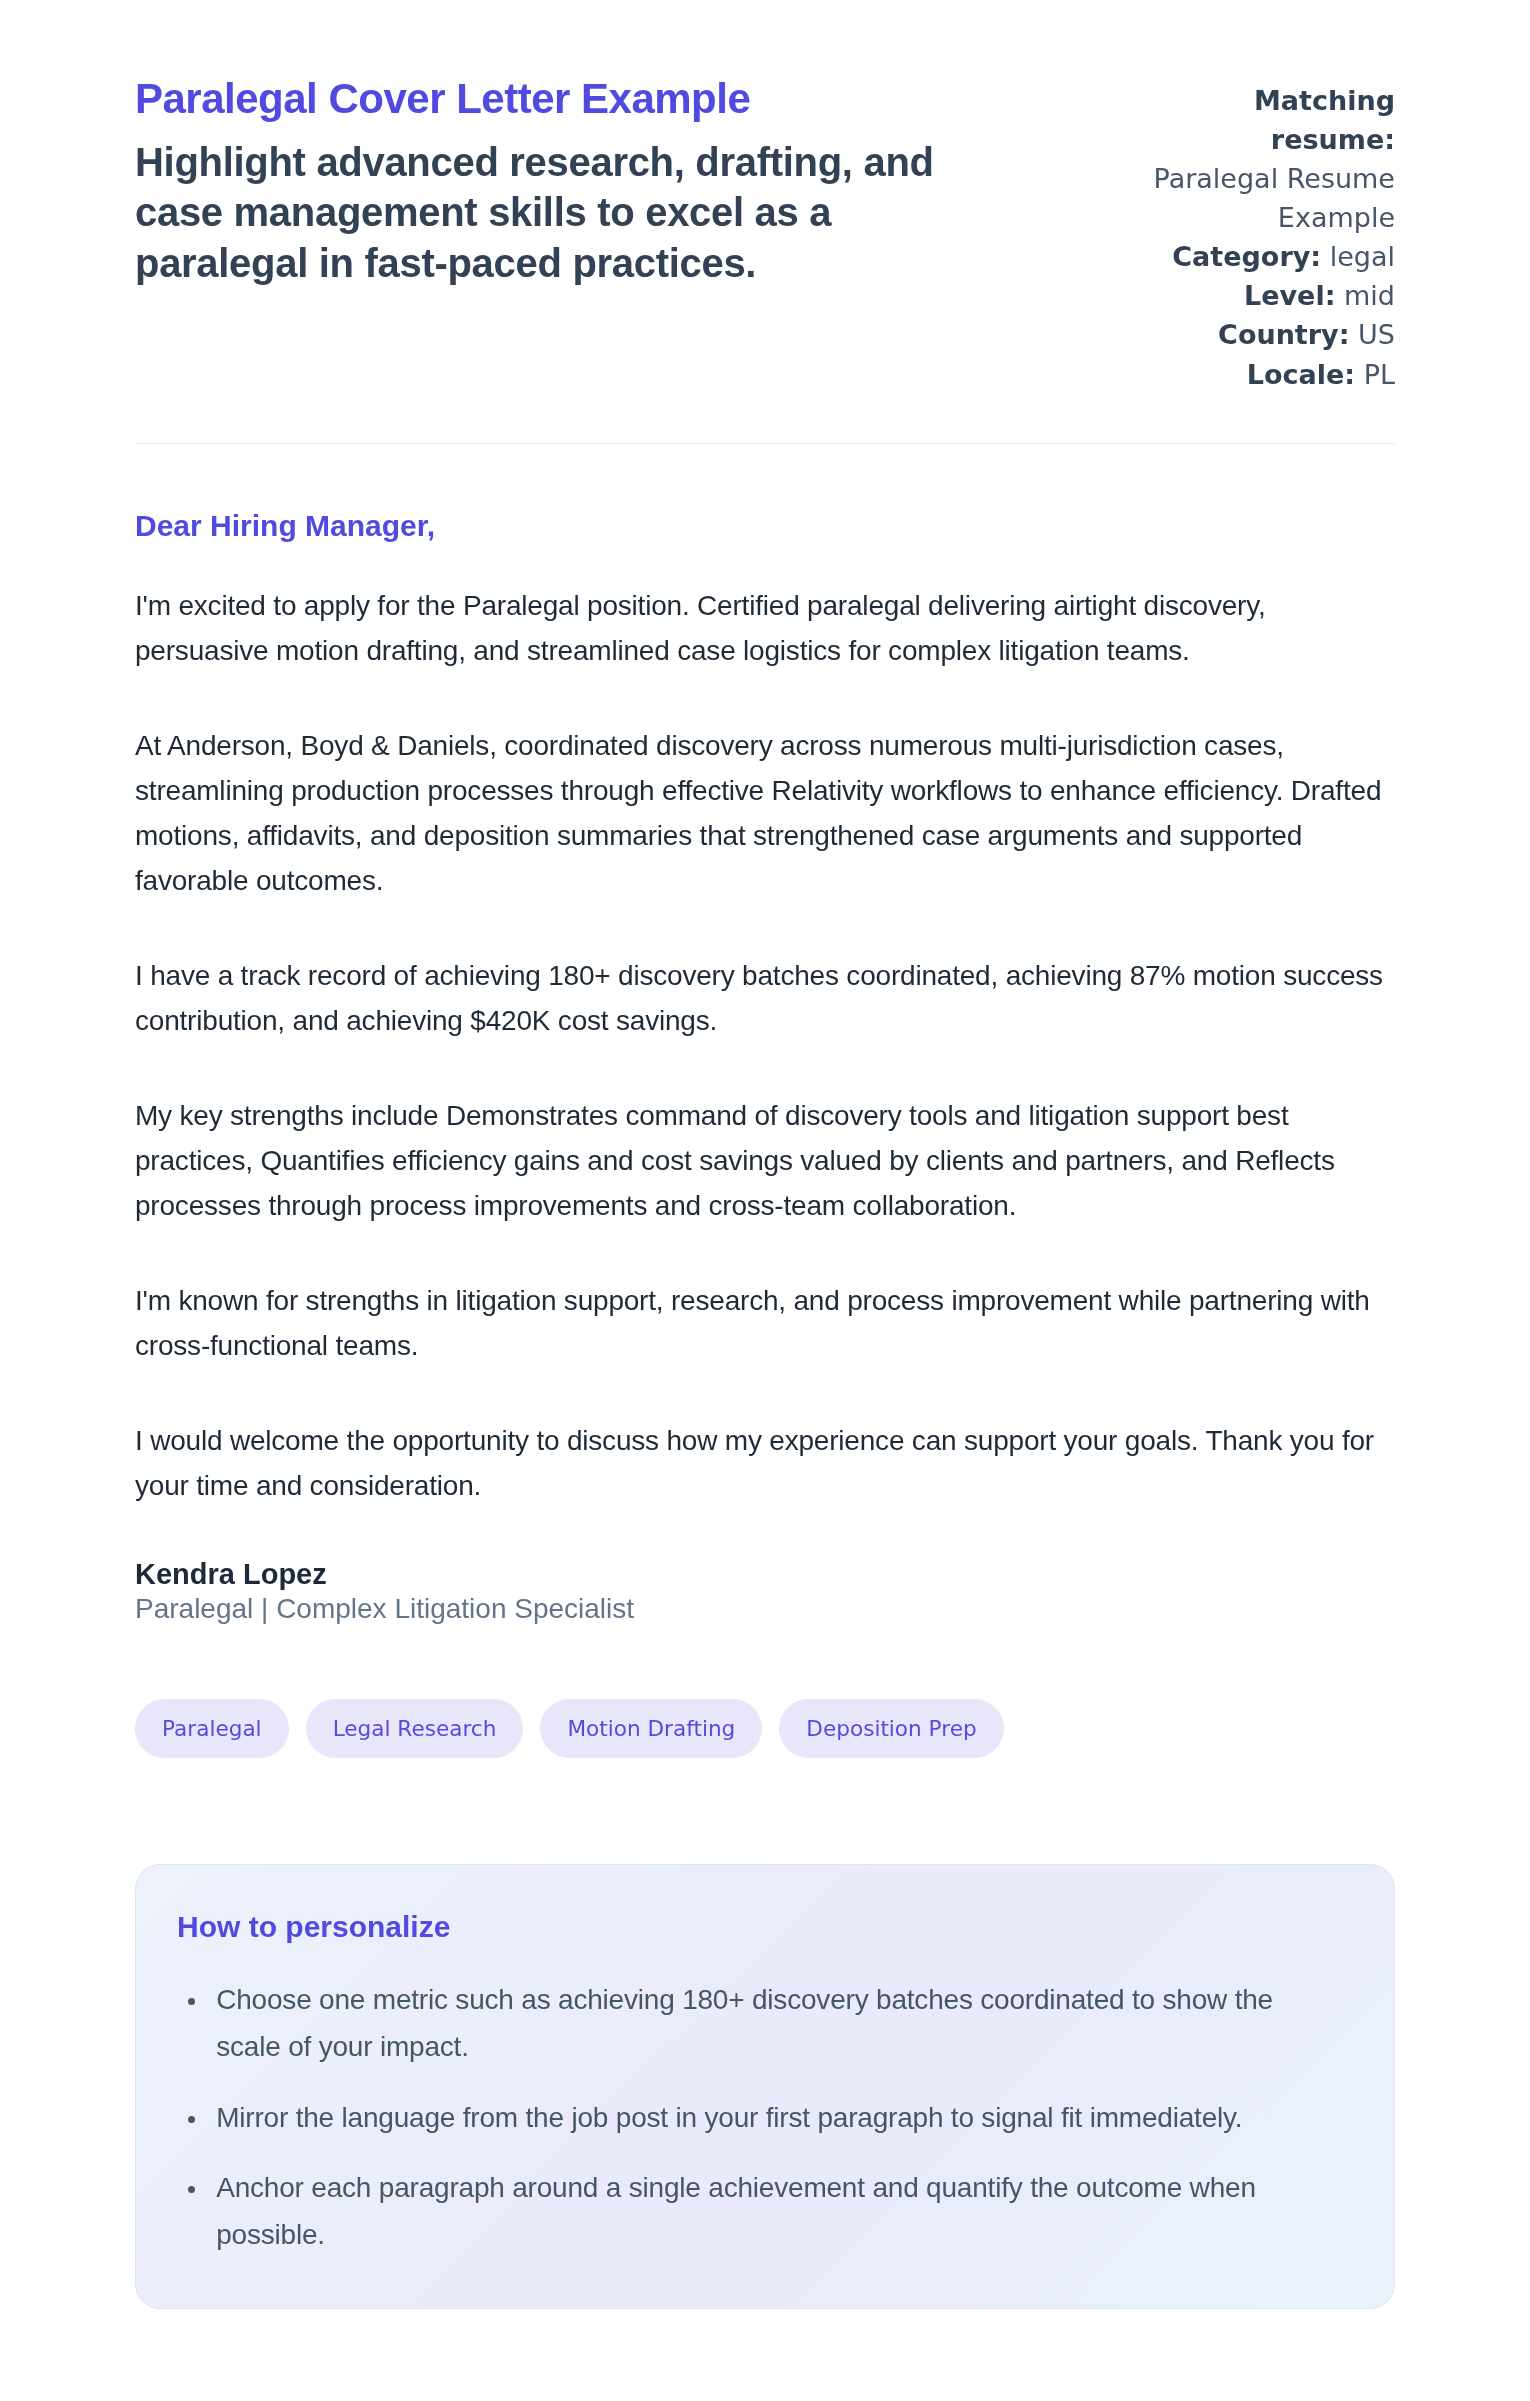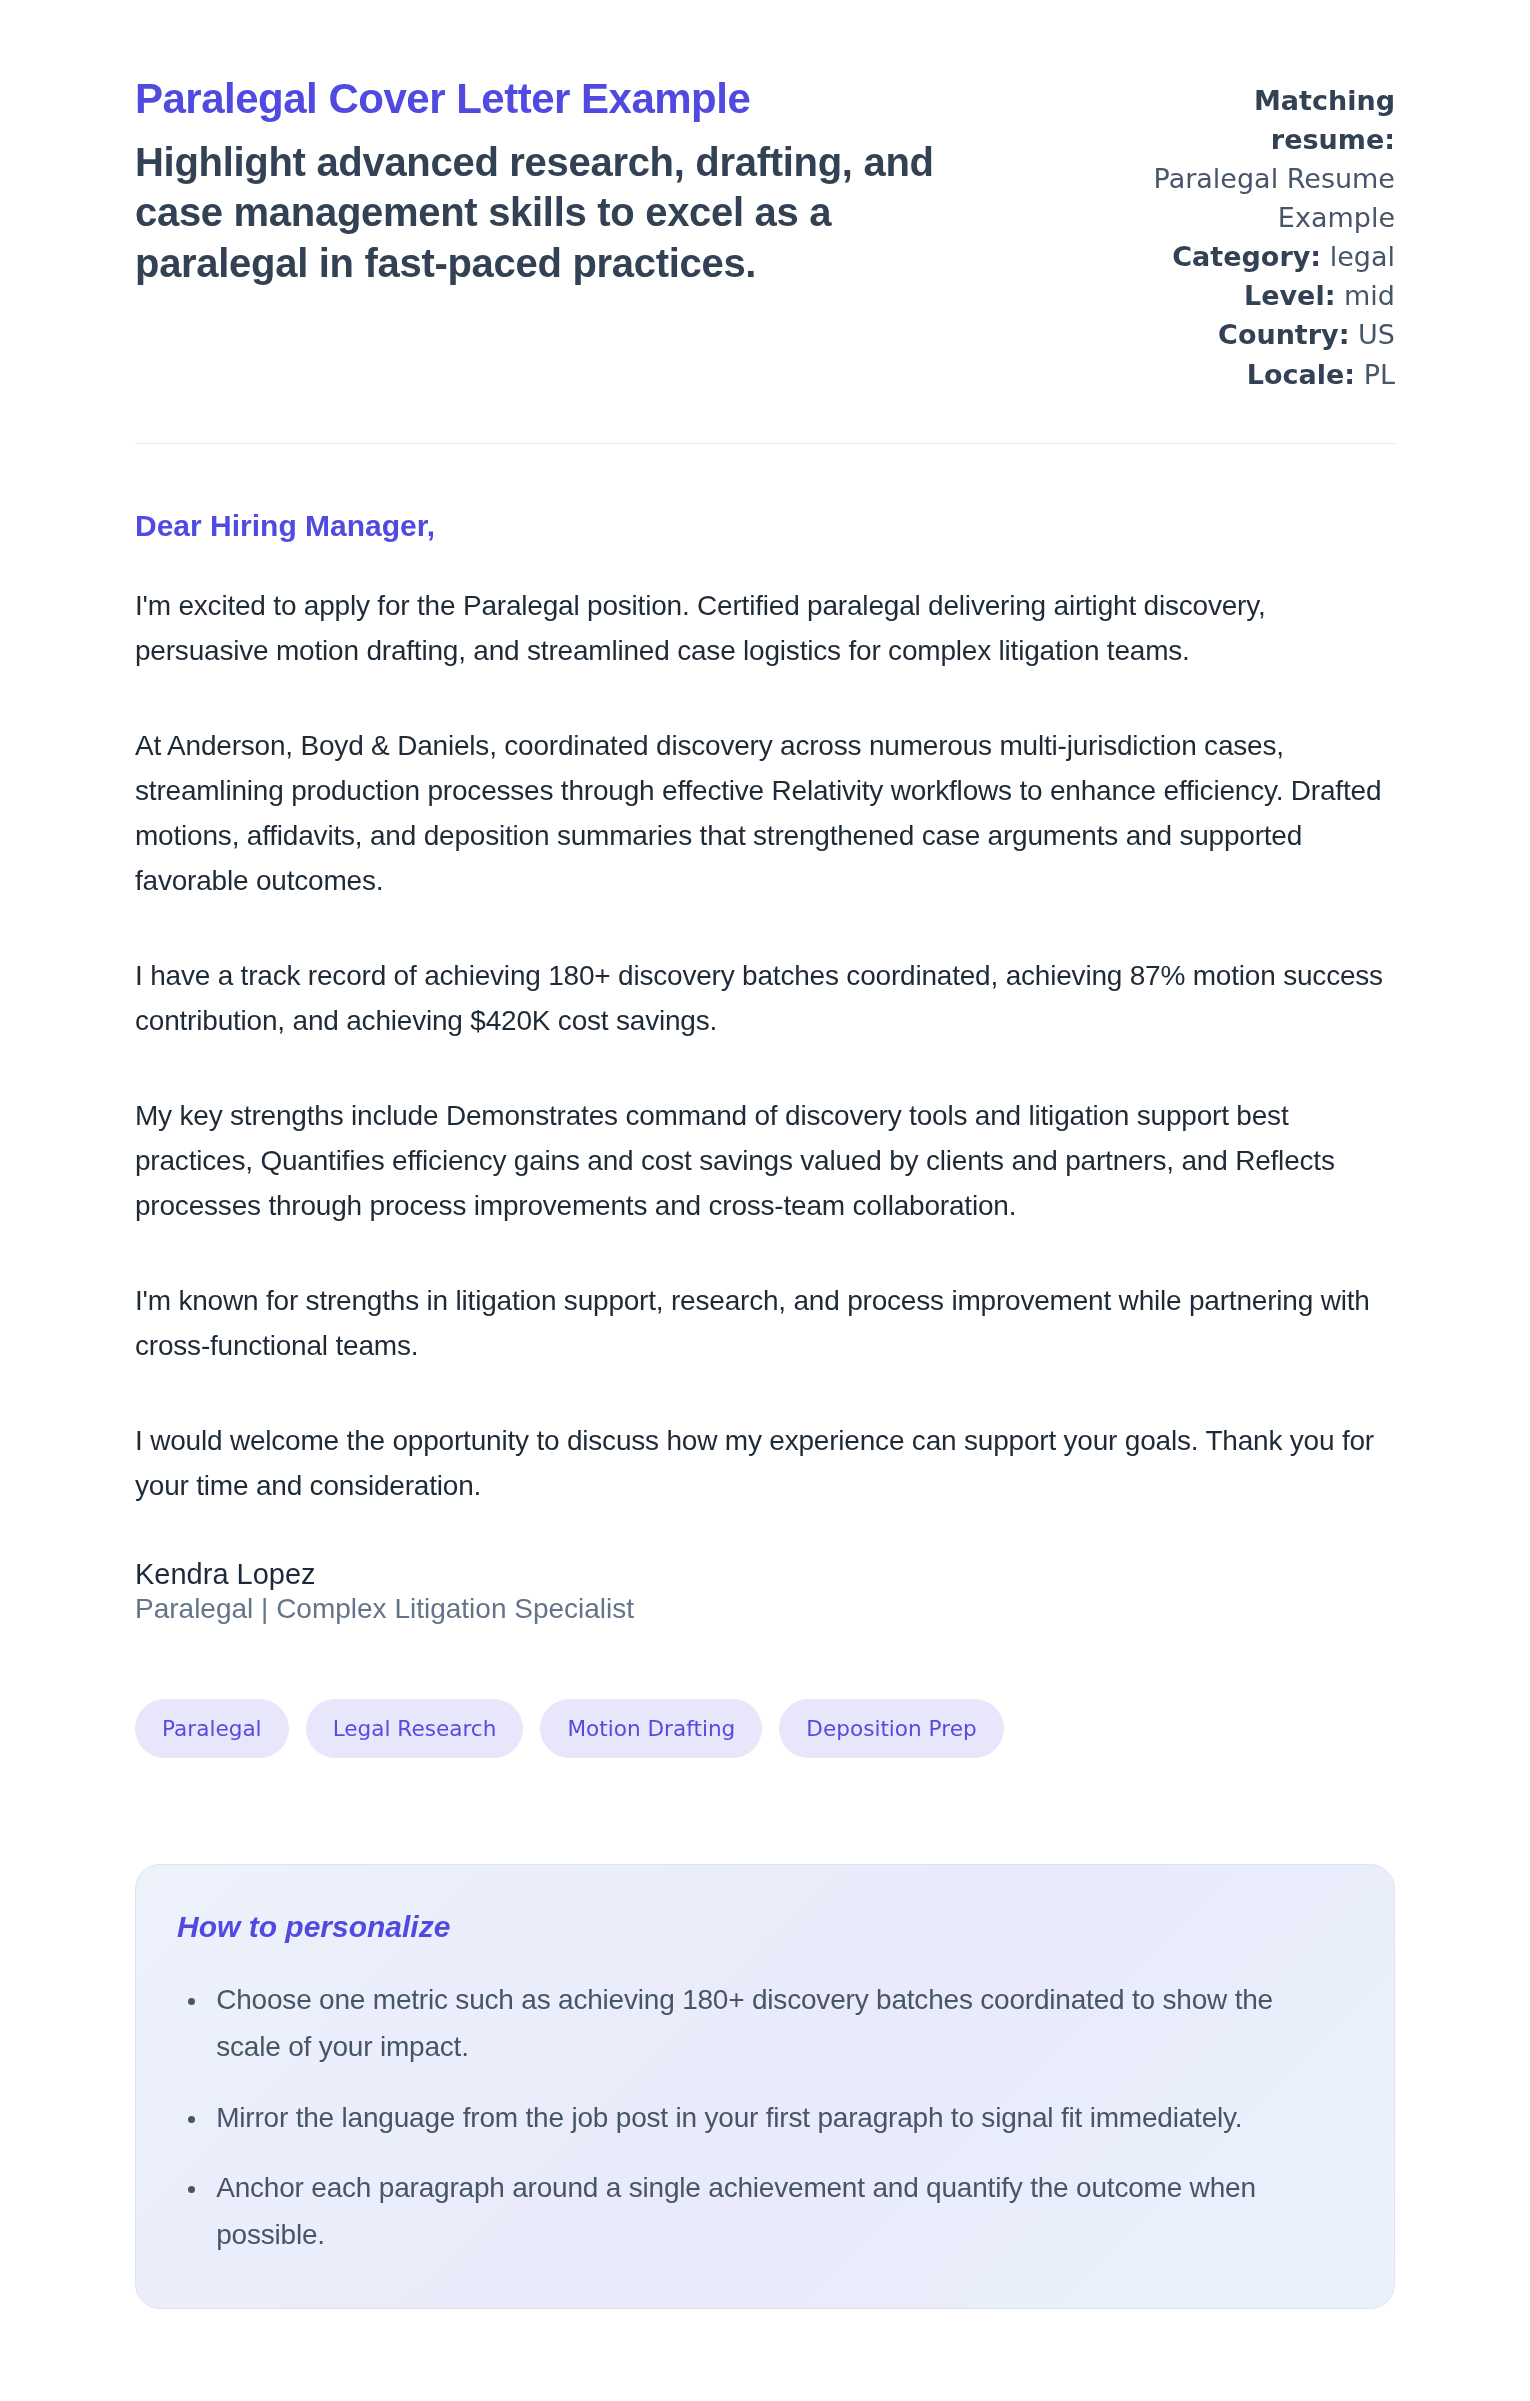--- a/index.html
+++ b/index.html
@@ -87,21 +87,21 @@
     letter-spacing: -0.2px;
     line-height: 45px;
     color: var(--body-text);
     margin-bottom: 50px;
     max-width: 1260px;
   }
   .signature { margin-top: 21.6px; }
   .sig-name {
     font-family: "Liberation Sans", sans-serif;
     font-size: 29px;
-    font-weight: 400;
+    font-weight: 700;
     color: #1e293b;
   }
   .sig-role {
     margin-top: 2px;
     font-family: "Liberation Sans", sans-serif;
     font-size: 28px;
     color: var(--muted);
   }
   
   .tags {
@@ -127,21 +127,20 @@
     border: 0.9px solid var(--box-border);
     background: linear-gradient(135deg, var(--box-bg-start) 0%, var(--box-bg-mid) 55%, var(--box-bg-end) 100%);
     padding: 45px 50px 50px 41px;
   }
   .personalize h3 {
     font-family: "Liberation Sans", sans-serif;
     font-size: 30px;
     font-weight: 700;
     color: var(--accent);
     margin-bottom: 32px;
-    font-style: italic;
   }
   .personalize ul {
     list-style: disc;
     padding-left: 32px;
   }
   .personalize li {
     font-family: "Liberation Sans", sans-serif;
     font-size: 28px;
     letter-spacing: -0.2px;
     line-height: 47px;

